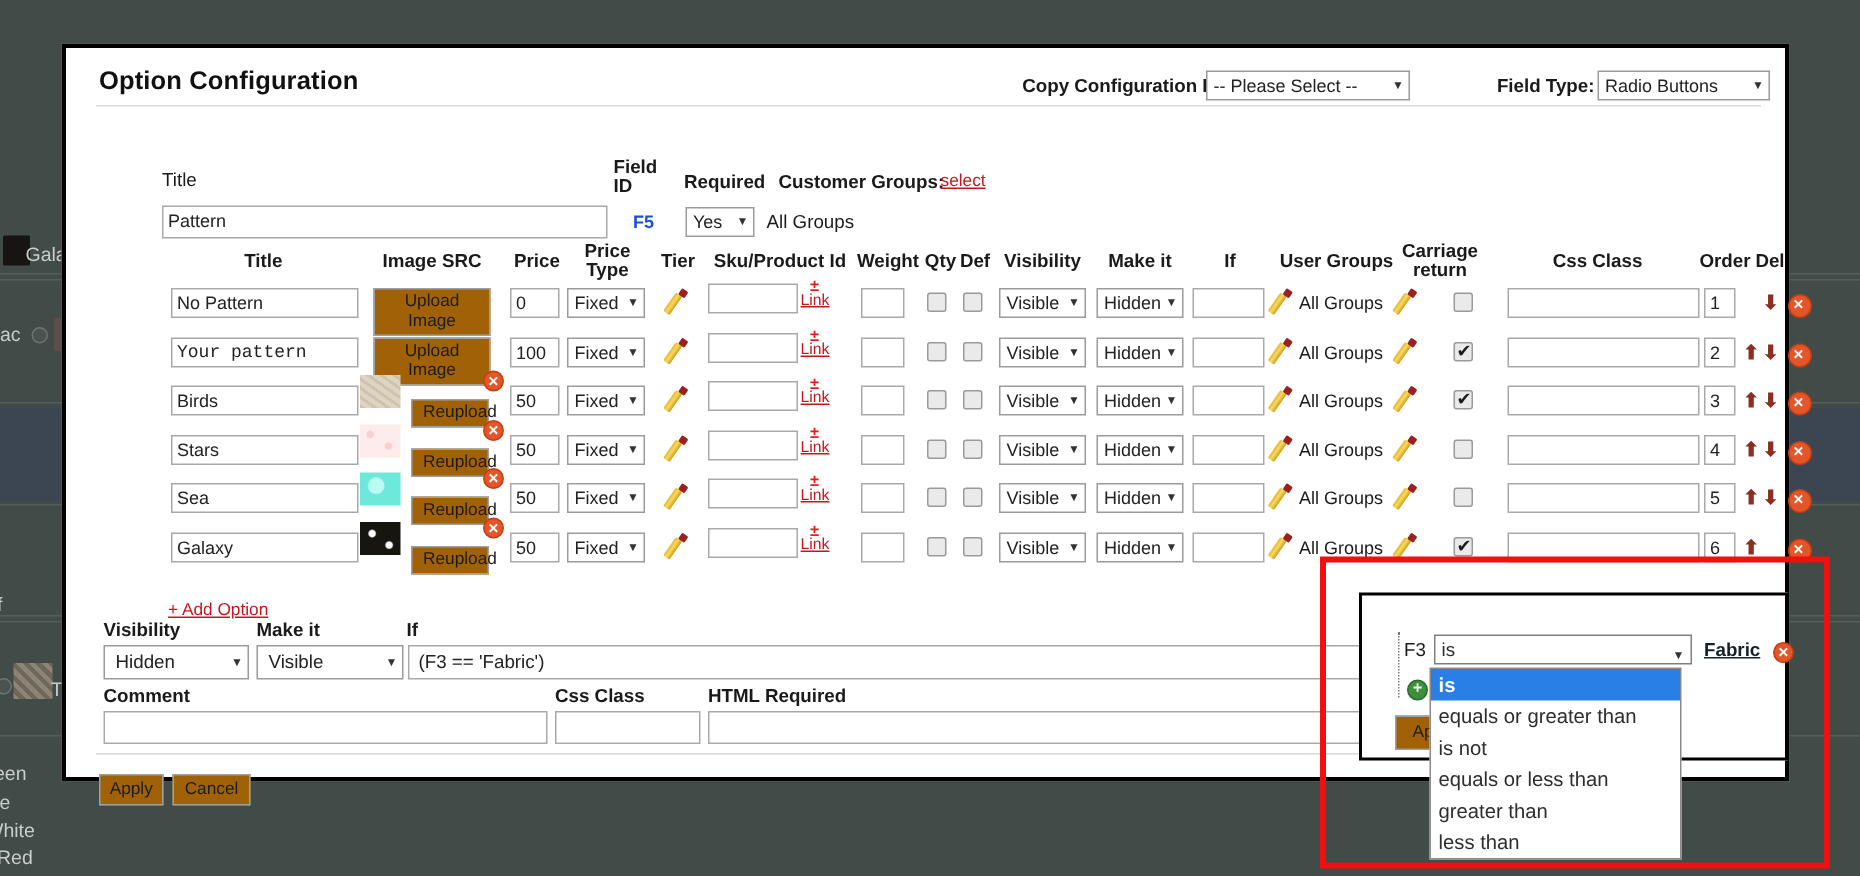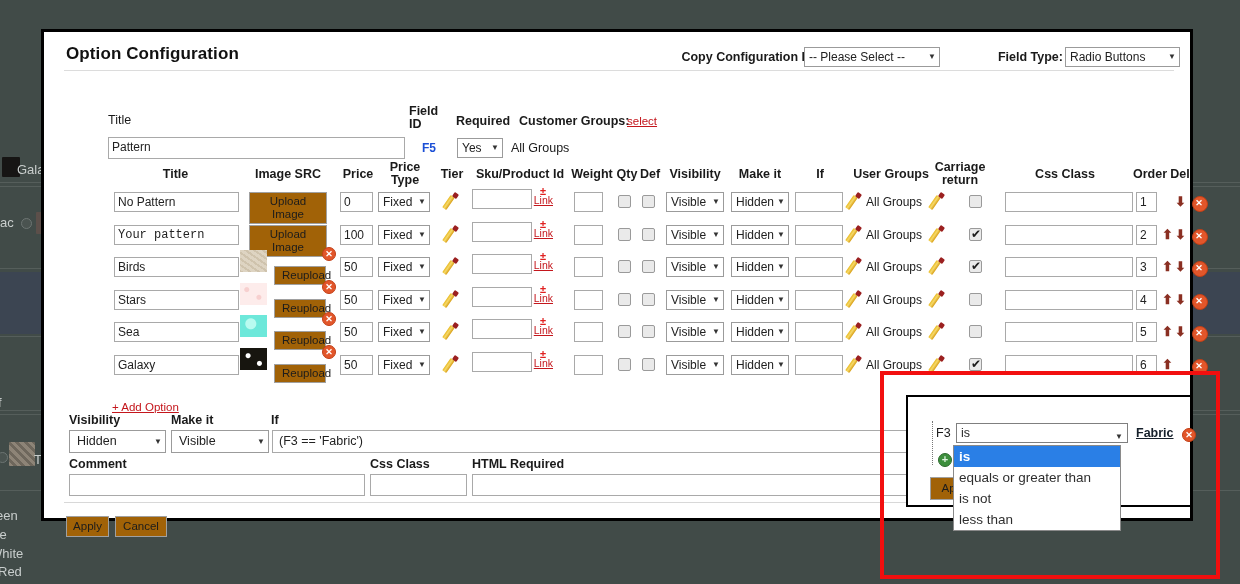--- a/index.html
+++ b/index.html
@@ -500,16 +500,18 @@
   <div class="cond-fabric">Fabric</div>
   <div class="cond-del"><span class="delx"></span></div>
   <div class="cond-plus"></div>
   <div class="btn-gray cond-apply" style="width:52px; padding:4px 0;">Apply</div>
 </div>
 
 <div class="dd-open" id="dd-open">
     <div class="opt sel-opt">is</div>
     <div class="opt">equals or greater than</div>
     <div class="opt">is not</div>
+    <div class="opt">equals or less than</div>
+    <div class="opt">greater than</div>
     <div class="opt">less than</div>
   </div>
 
 <div class="redbox"></div>
 
 </body></html>

